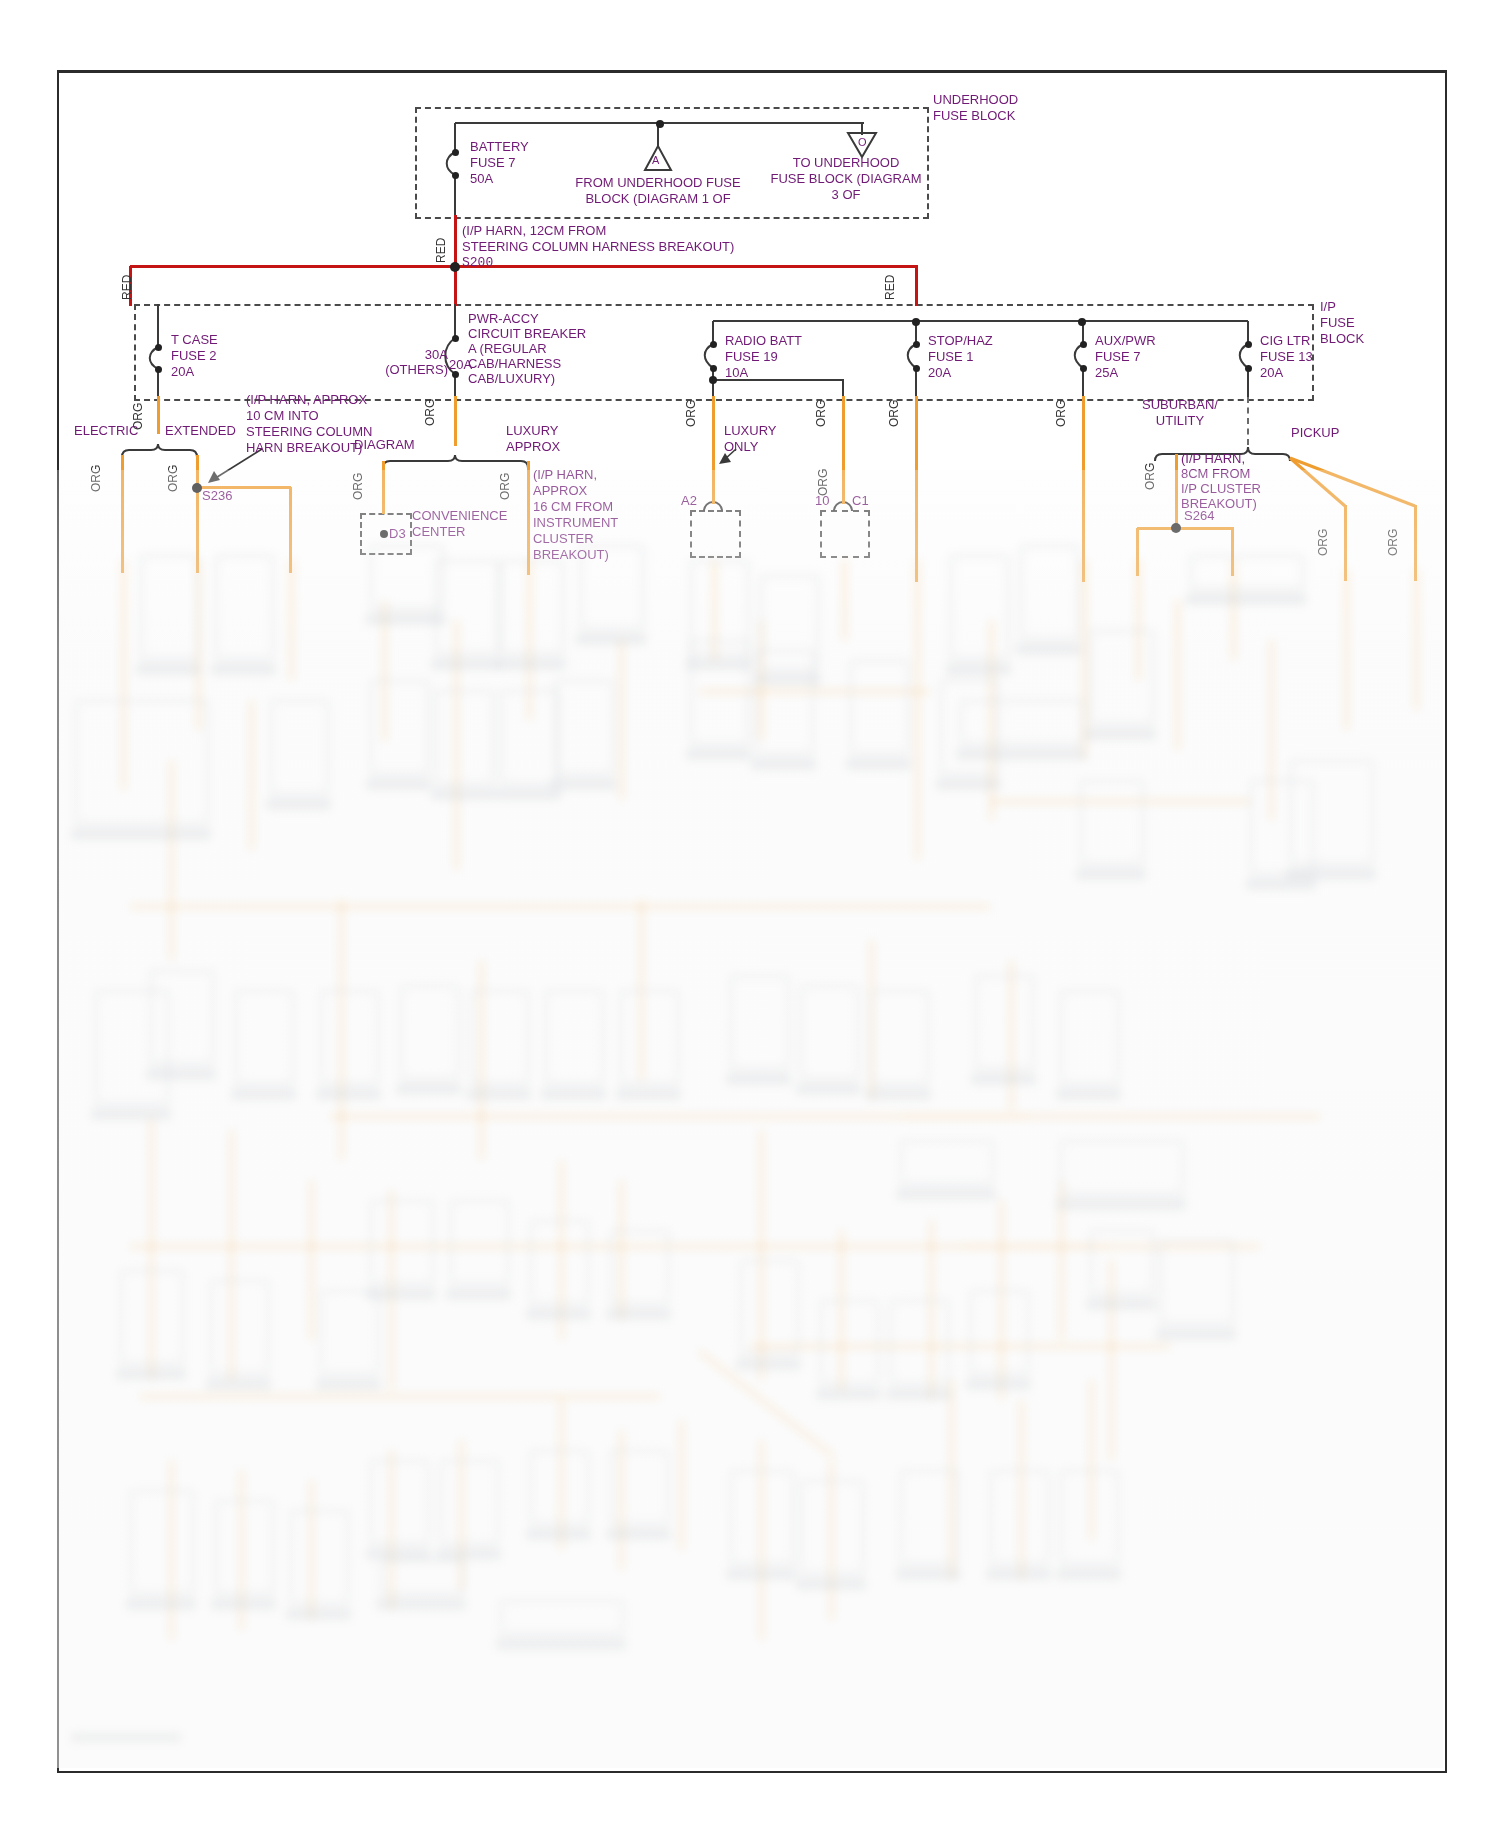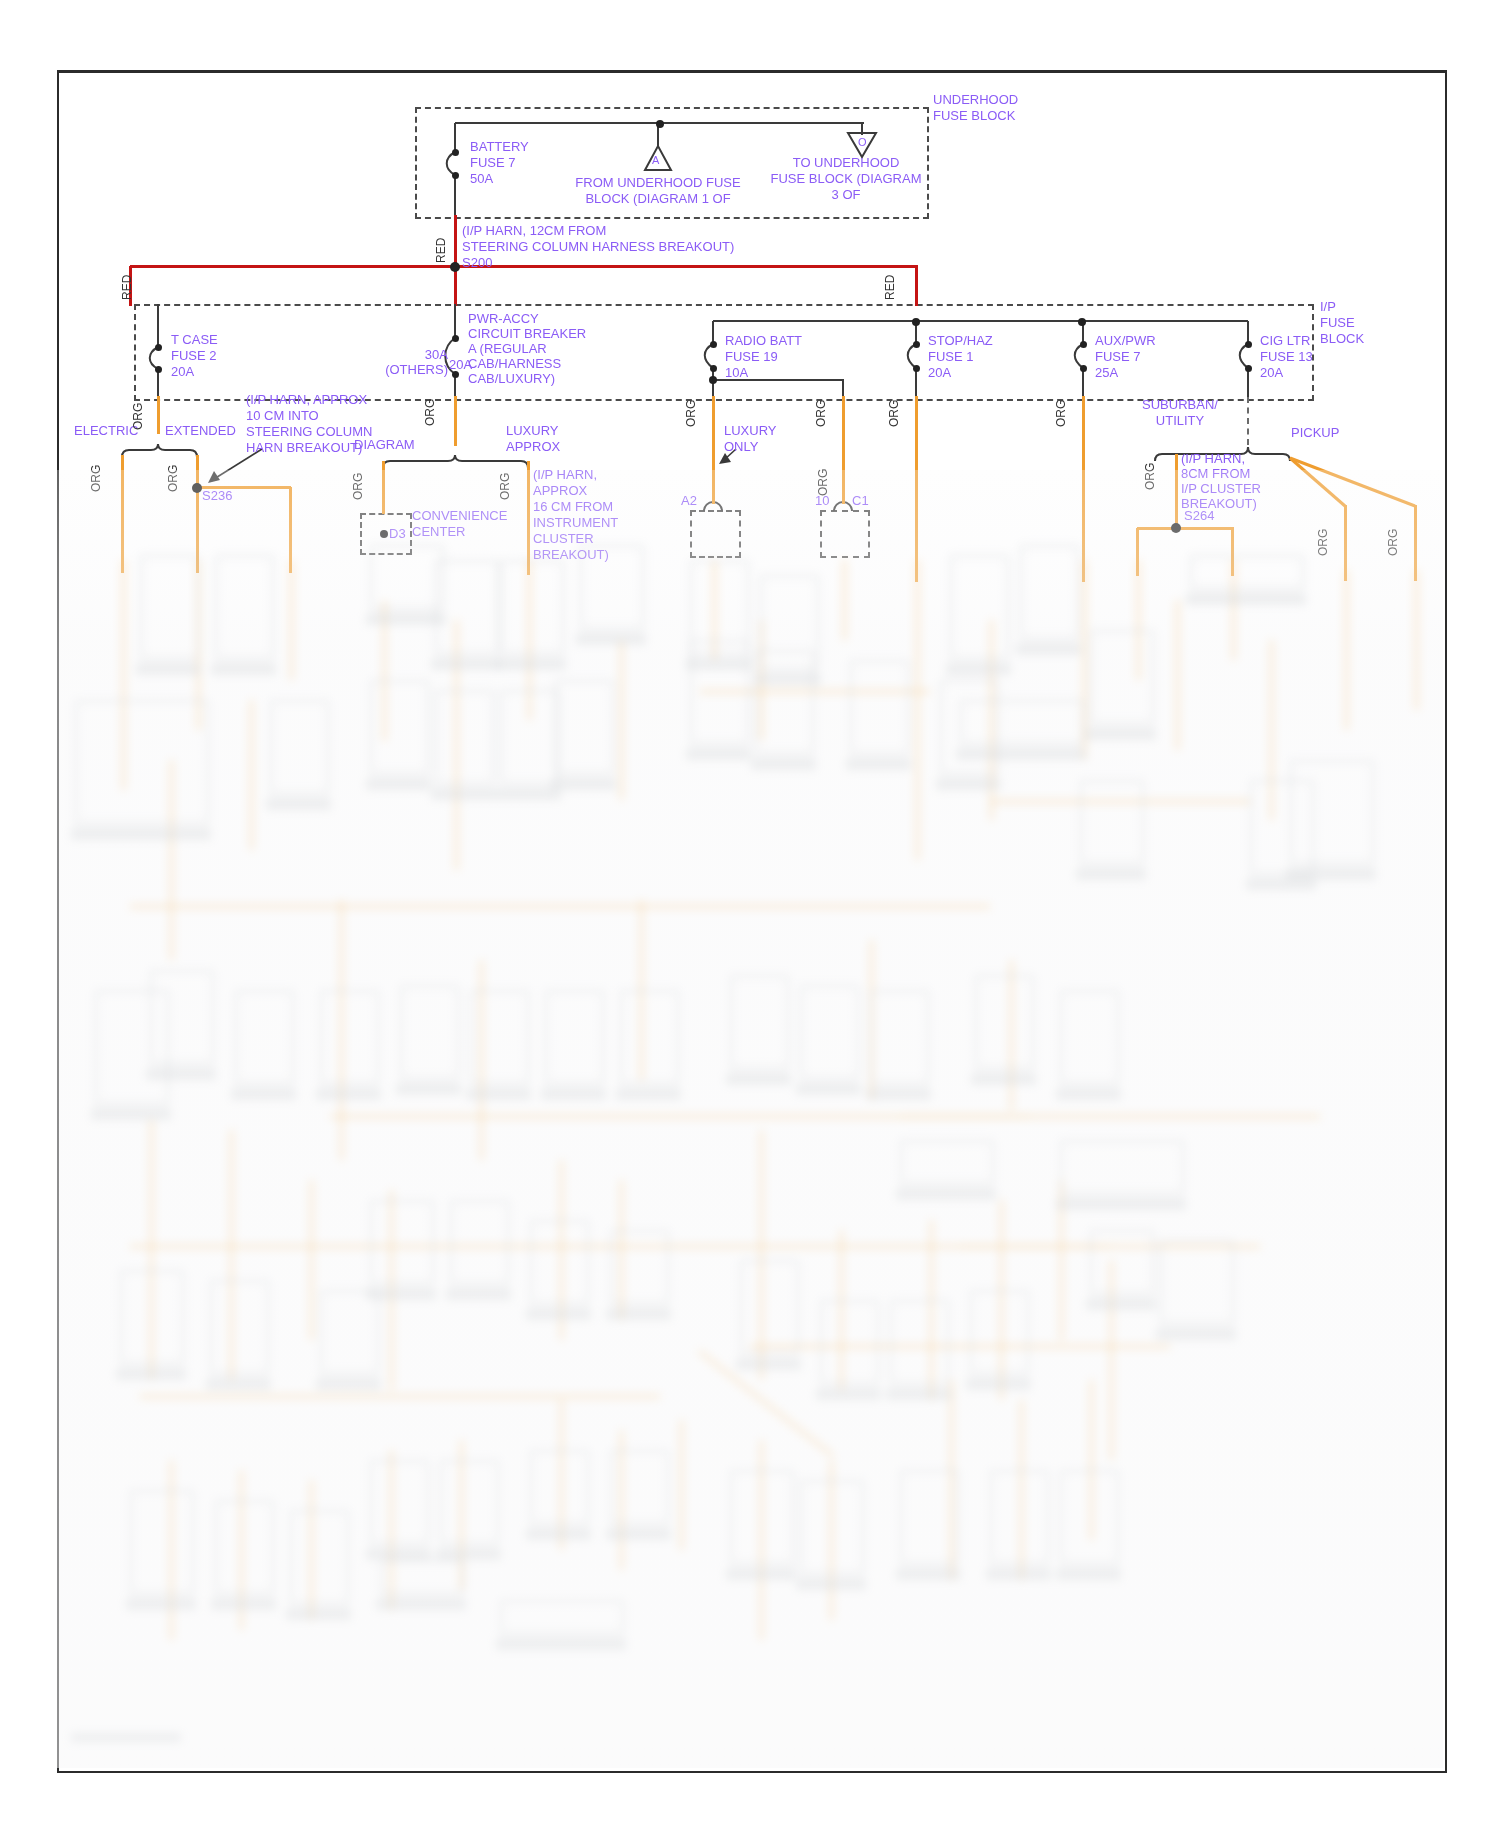--- a/index.html
+++ b/index.html
@@ -1,21 +1,21 @@
 <!DOCTYPE html>
 <html><head>
 <meta charset="utf-8">
 <style>
   html,body{margin:0;padding:0;background:#fff;width:1500px;height:1828px;overflow:hidden;
     font-family:"Liberation Sans",sans-serif;}
   #stage{position:relative;width:1500px;height:1828px;background:#fff;}
   #frame{position:absolute;left:57px;top:70px;width:1386px;height:1698px;
     border:2px solid #2b2b2b;border-top-width:3px;}
   .dashbox{position:absolute;border:2px dashed #4a4a4a;}
-  .t{position:absolute;font-size:13px;line-height:16px;color:#8b5cf6;white-space:pre;}
+  .t{position:absolute;font-size:13px;line-height:16px;color:#701a75;white-space:pre;}
   .lh15 .ln{line-height:15px;}
   .ctr{text-align:center;}
   .rgt{text-align:right;}
   .rot{position:absolute;font-size:12px;color:#353535;white-space:pre;
     transform:rotate(-90deg);transform-origin:0 0;}
   .wire{position:absolute;}
   .dot{position:absolute;background:#222;border-radius:50%;}
   svg{position:absolute;left:0;top:0;}
   #ghost{position:absolute;left:57px;top:545px;width:1386px;height:1223px;
     filter:blur(5px);opacity:.62;overflow:hidden;}
@@ -140,21 +140,21 @@
     </div>
 
   <div class="t" style="left:933px;top:92px;"><div class="ln">UNDERHOOD</div><div class="ln">FUSE BLOCK</div></div>
   <div class="t" style="left:470px;top:139px;"><div class="ln">BATTERY</div><div class="ln">FUSE 7</div><div class="ln">50A</div></div>
   <div class="t ctr" style="left:558px;top:175px;width:200px;"><div class="ln">FROM UNDERHOOD FUSE</div><div class="ln">BLOCK (DIAGRAM 1 OF</div></div>
   <div class="t ctr" style="left:754px;top:155px;width:184px;"><div class="ln">TO UNDERHOOD</div><div class="ln">FUSE BLOCK (DIAGRAM</div><div class="ln">3 OF</div></div>
   <div class="t" style="left:652px;top:152px;font-size:11px;">A</div>
   <div class="t" style="left:858px;top:134px;font-size:11px;">O</div>
 
   <div class="t" style="left:462px;top:223px;"><div class="ln">(I/P HARN, 12CM FROM</div><div class="ln">STEERING COLUMN HARNESS BREAKOUT)</div></div>
-  <div class="t" style="left:462px;top:255px;">S200</div>
+  <div class="t" style="left:462px;top:255px;font-family:Liberation Mono, monospace;">S200</div>
 
   <div class="rot" style="left:434px;top:263px;">RED</div>
   <div class="rot" style="left:120px;top:300px;">RED</div>
   <div class="rot" style="left:883px;top:300px;">RED</div>
 
   <div class="t" style="left:1320px;top:299px;"><div class="ln">I/P</div><div class="ln">FUSE</div><div class="ln">BLOCK</div></div>
 
   <div class="t" style="left:171px;top:332px;"><div class="ln">T CASE</div><div class="ln">FUSE 2</div><div class="ln">20A</div></div>
   <div class="t lh15" style="left:468px;top:311px;"><div class="ln">PWR-ACCY</div><div class="ln">CIRCUIT BREAKER</div><div class="ln">A (REGULAR</div><div class="ln">CAB/HARNESS</div><div class="ln">CAB/LUXURY)</div></div>
   <div class="t" style="left:449px;top:357px;">20A</div>

